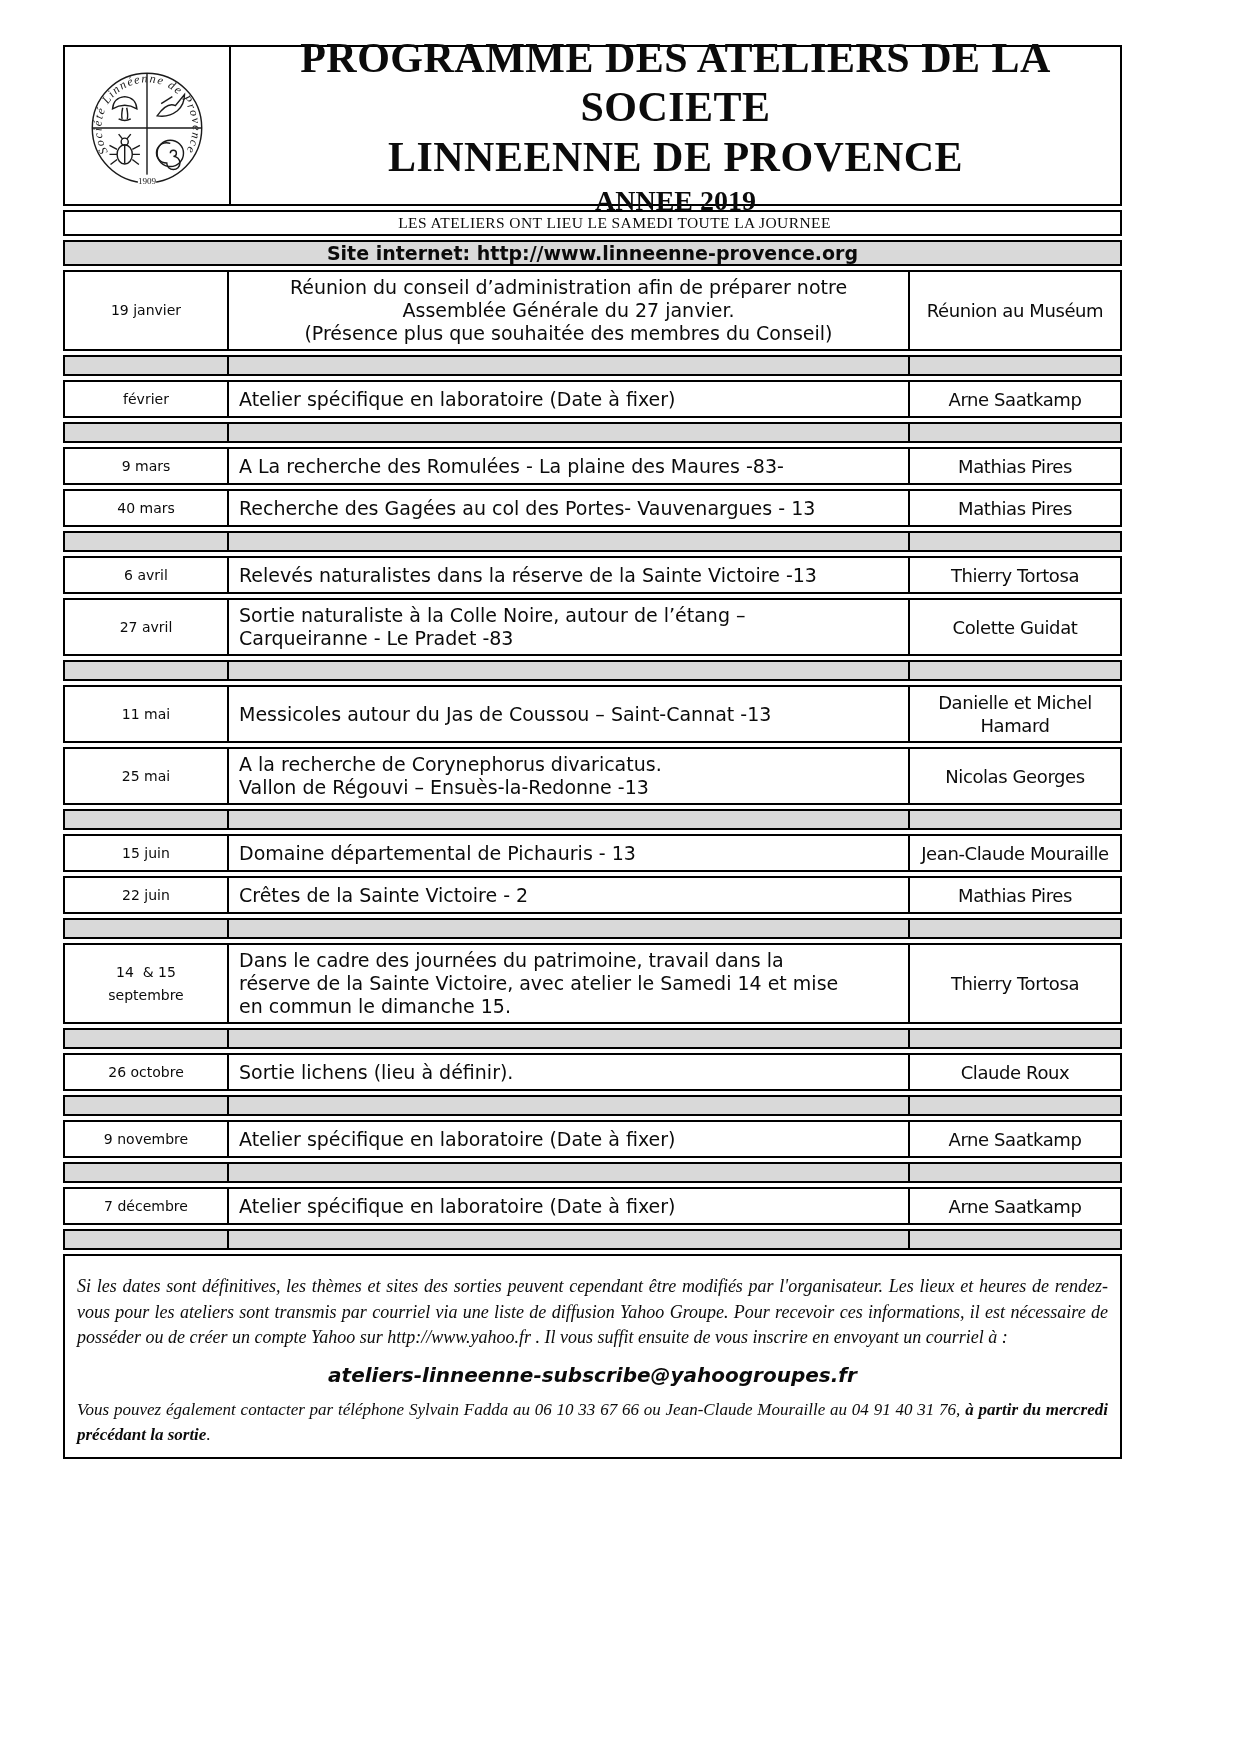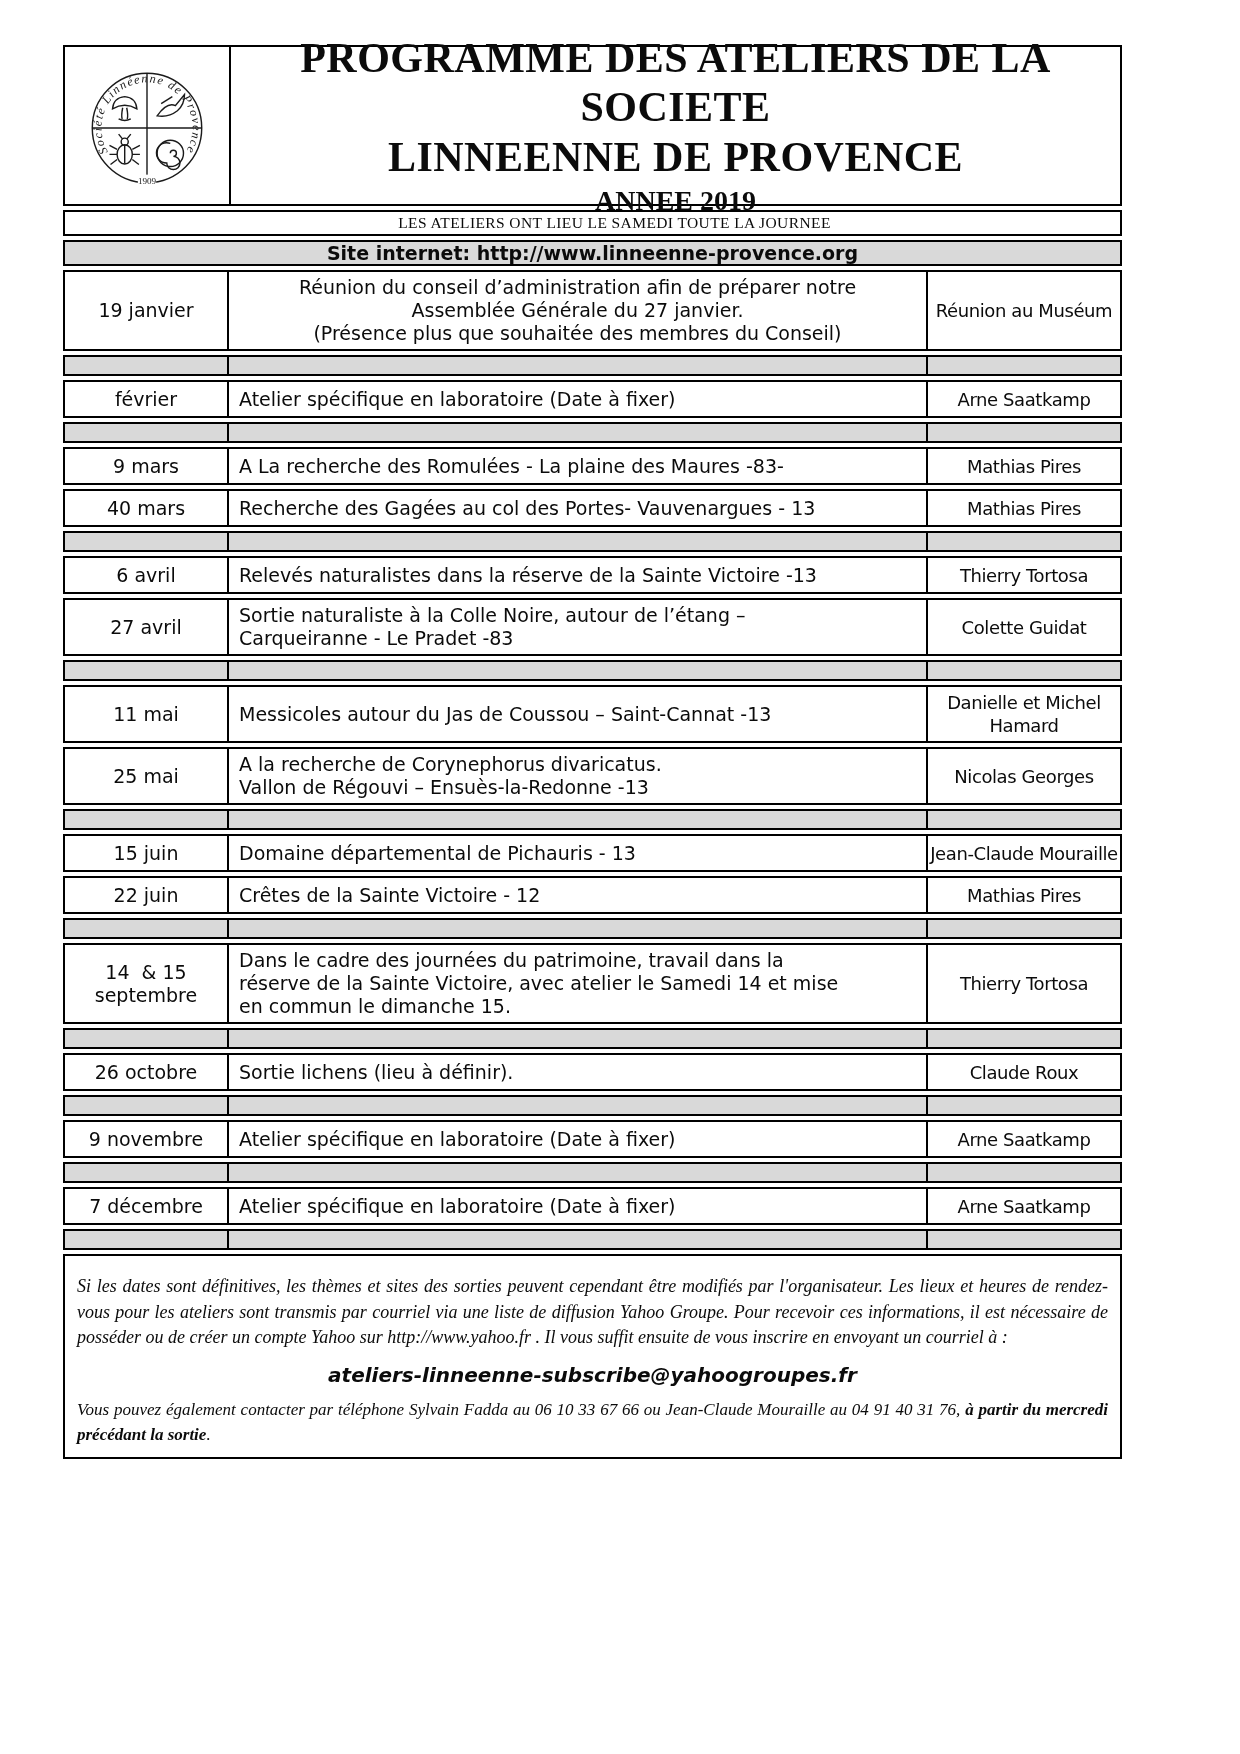--- a/index.html
+++ b/index.html
@@ -20,25 +20,25 @@
             font-family:"Liberation Serif",serif;font-size:15.5px;letter-spacing:.4px;padding-left:44px;}
   .website{min-height:25px;display:flex;align-items:center;justify-content:center;
            background:var(--sep-grey);font-weight:bold;font-size:19px;}
 
   
   .row{display:flex;align-items:stretch;min-height:38px;}
   .row.sep{min-height:21px;height:21px;}
   .row.sep .cell{background:var(--sep-grey);}
   .cell{display:flex;align-items:center;box-sizing:border-box;}
   .date{width:164px;justify-content:center;text-align:center;border-right:2px solid #000;
-        font-size:19px;line-height:23px;white-space:pre;padding:4px 2px;}
+        font-size:14px;line-height:23px;white-space:pre;padding:4px 2px;}
   .desc{flex:1;border-right:2px solid #000;font-size:19px;line-height:23px;
         padding:4px 10px;white-space:pre-line;}
   .desc.center{justify-content:center;text-align:center;}
-  .person{width:192px;justify-content:center;text-align:center;font-size:18px;letter-spacing:-.4px;
+  .person{width:210px;justify-content:center;text-align:center;font-size:18px;letter-spacing:-.4px;
           line-height:23px;white-space:pre;padding:4px 1px;overflow:hidden;}
 
   
   .footer{padding:18px 12px 9px 12px;font-family:"Liberation Serif",serif;}
   .footer .info{font-style:italic;font-size:18px;line-height:1.42;text-align:justify;margin:0;}
   .footer .email{font-family:"DejaVu Sans",sans-serif;font-style:italic;font-weight:bold;
                  font-size:20px;text-align:center;margin:12px 0 10px 0;}
   .footer .contact{font-style:italic;font-size:17px;line-height:1.5;text-align:justify;margin:0;}
   .footer .contact b{font-weight:bold;}
 
@@ -172,21 +172,21 @@
       <div class="cell desc"></div>
       <div class="cell person"></div>
     </div>
     <div class="box row entry">
       <div class="cell date">15 juin</div>
       <div class="cell desc">Domaine départemental de Pichauris - 13</div>
       <div class="cell person">Jean-Claude Mouraille</div>
     </div>
     <div class="box row entry">
       <div class="cell date">22 juin</div>
-      <div class="cell desc">Crêtes de la Sainte Victoire - 12</div>
+      <div class="cell desc">Crêtes de la Sainte Victoire - 2</div>
       <div class="cell person">Mathias Pires</div>
     </div>
     <div class="box row sep">
       <div class="cell date"></div>
       <div class="cell desc"></div>
       <div class="cell person"></div>
     </div>
     <div class="box row entry">
       <div class="cell date">14  &amp; 15
 septembre</div>

